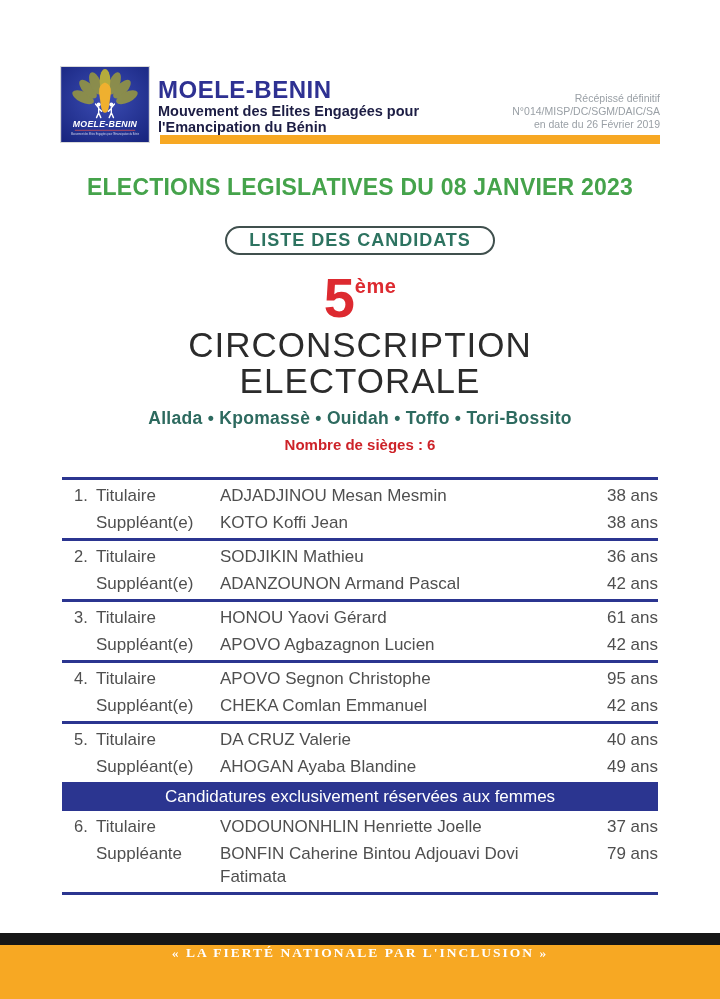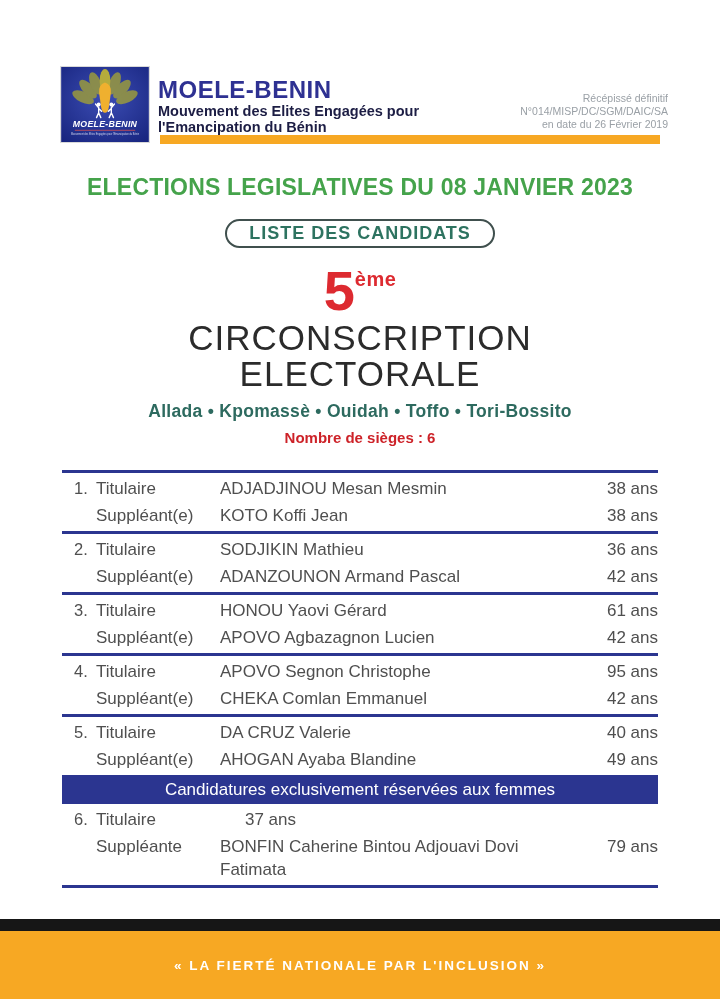--- a/index.html
+++ b/index.html
@@ -19,34 +19,34 @@
   .logo-box svg { display:block; width:100%; height:100%; }
   .party-title {
     position:absolute; left:158px; top:76px;
     font-size:24px; font-weight:800; letter-spacing:.5px; color:#2e3192;
   }
   .party-sub {
     position:absolute; left:158px; top:103px;
     font-size:14.5px; font-weight:700; color:#1c1d44; line-height:1.12;
   }
   .receipt {
-    position:absolute; right:52px; top:92px; text-align:right;
+    position:absolute; right:60px; top:92px; text-align:right;
     font-size:10.5px; color:#9aa0a6; line-height:1.25;
   }
   .orange-bar {
     position:absolute; left:160px; top:135px; width:500px; height:9px;
     background:#f7a823;
   }
 
   
   .election-title {
     margin-top:24px; text-align:center;
     font-size:23px; font-weight:800; color:#45a34b; letter-spacing:.2px;
   }
-  .pill-wrap { text-align:center; margin-top:18px; }
+  .pill-wrap { text-align:center; margin-top:25px; }
   .pill {
     display:inline-block; border:2px solid #40504e; border-radius:15px;
     padding:2px 22px; font-size:18px; font-weight:700;
     color:#2d7360; letter-spacing:1px;
   }
   .district-num { text-align:center; margin-top:16px; color:#dd2a30; height:54px; }
   .district-num .big { font-size:56px; font-weight:800; line-height:54px; }
   .district-num .sup { font-size:20px; font-weight:800; vertical-align:24px; letter-spacing:.5px; }
   .district-title {
     margin-top:2px; text-align:center;
@@ -76,22 +76,22 @@
   .cage  { width:76px; text-align:right; flex:none; }
   .women-banner {
     background:#2b3590; color:#ffffff; text-align:center;
     font-size:17px; font-weight:400; padding:4px 0; line-height:21px;
   }
 
   
   .footer { position:absolute; left:0; right:0; bottom:0; }
   .footer-black { height:12px; background:#161616; }
   .footer-orange {
-    height:68px; background:#f7a823; display:flex;
-    align-items:center; justify-content:center;
+    height:54px; background:#f7a823; display:flex;
+    align-items:flex-start; justify-content:center;font-family:Liberation Serif, serif;
   }
   .footer-orange .slogan {
     color:#ffffff; font-size:13.5px; font-weight:800; letter-spacing:2px;
   }
 </style>
 </head>
 <body>
 
 <div class="page">
 
@@ -239,20 +239,21 @@
           <div class="crole">Suppléant(e)</div>
           <div class="cname">AHOGAN Ayaba Blandine</div>
           <div class="cage">49 ans</div>
         </div>
       </div>
       <div class="women-banner">Candidatures exclusivement réservées aux femmes</div>
       <div class="entry no-top">
         <div class="crow">
           <div class="cnum">6.</div>
           <div class="crole">Titulaire</div>
+          <div class="cname">VODOUNONHLIN Henriette Joelle</div>
           <div class="cage">37 ans</div>
         </div>
         <div class="crow">
           <div class="cnum"></div>
           <div class="crole">Suppléante</div>
           <div class="cname">BONFIN Caherine Bintou Adjouavi Dovi Fatimata</div>
           <div class="cage">79 ans</div>
         </div>
       </div>
     </div>

